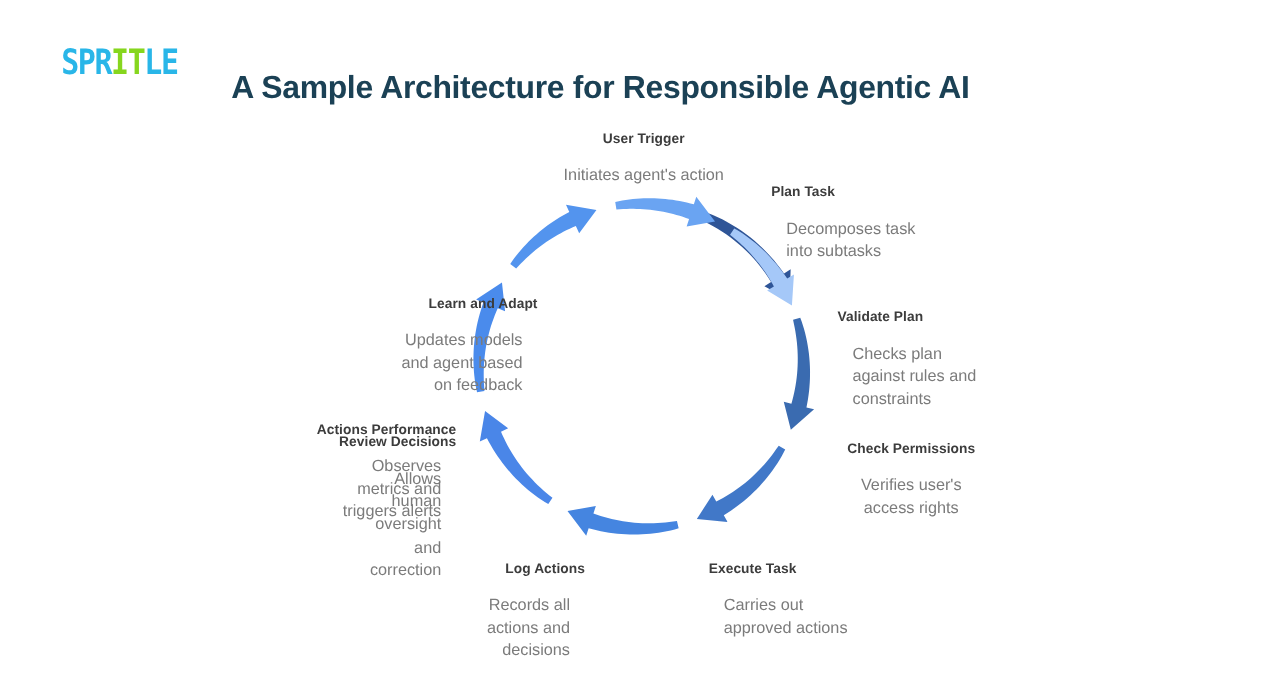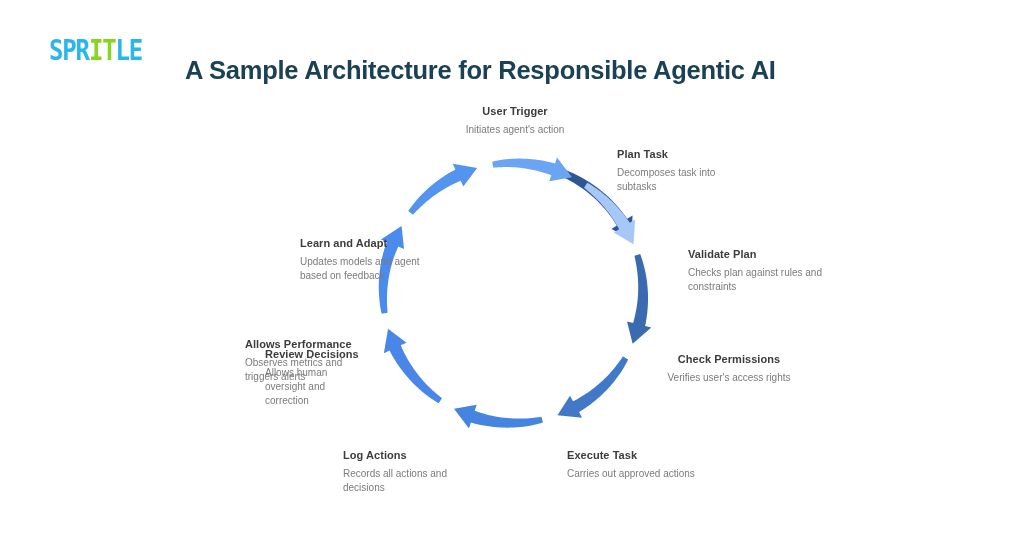--- a/index.html
+++ b/index.html
@@ -76,28 +76,28 @@
   }
   .node .title {
     font-size: 11px;
     font-weight: 700;
     color: #3c3c3c;
     line-height: 1.32;
     margin: 0 0 4px 0;
     letter-spacing: 0.05px;
   }
   .node .desc {
-    font-size: 10px;
+    font-size: 13px;
     font-weight: 400;
     color: #7b7b7b;
     line-height: 1.42;
-    margin: 0;
+    margin: 12px;
   }
   .node.al-left  { text-align: left;   }
-  .node.al-right {  }
+  .node.al-right { text-align: right;  }
   .node.al-center{ text-align: center; }
 </style>
 </head>
 <body>
 
 <div id="header">
 
   <div id="logo">
     <span class="lg-a">SPR</span><span class="lg-b">IT</span><span class="lg-c">LE</span>
   </div>
@@ -128,21 +128,21 @@
   <div class="node al-center" style="left: 430px; top: 9px; width: 170px;">
     <p class="title">User Trigger</p>
     <p class="desc">Initiates agent's action</p>
   </div>
 
   <div class="node al-left" style="left: 617px; top: 52px; width: 130px;">
     <p class="title">Plan Task</p>
     <p class="desc">Decomposes task into subtasks</p>
   </div>
 
-  <div class="node al-left" style="left: 688px; top: 152px; width: 140px;">
+  <div class="node al-left" style="left: 670px; top: 152px; width: 140px;">
     <p class="title">Validate Plan</p>
     <p class="desc">Checks plan against rules and constraints</p>
   </div>
 
   <div class="node al-left" style="left: 659px; top: 257px; width: 140px; text-align: center;">
     <p class="title">Check Permissions</p>
     <p class="desc">Verifies user's access rights</p>
   </div>
 
   <div class="node al-left" style="left: 567px; top: 353px; width: 130px;">
@@ -154,21 +154,21 @@
     <p class="title">Log Actions</p>
     <p class="desc">Records all actions and decisions</p>
   </div>
 
   <div class="node al-right" style="left: 265px; top: 252px; width: 100px;">
     <p class="title">Review Decisions</p>
     <p class="desc">Allows human oversight and correction</p>
   </div>
 
   <div class="node al-right" style="left: 245px; top: 242px; width: 120px;">
-    <p class="title">Allows Performance</p>
+    <p class="title">Actions Performance</p>
     <p class="desc">Observes metrics and triggers alerts</p>
   </div>
 
   <div class="node al-right" style="left: 300px; top: 141px; width: 130px;">
     <p class="title">Learn and Adapt</p>
     <p class="desc">Updates models and agent based on feedback</p>
   </div>
 
 </div>
 

